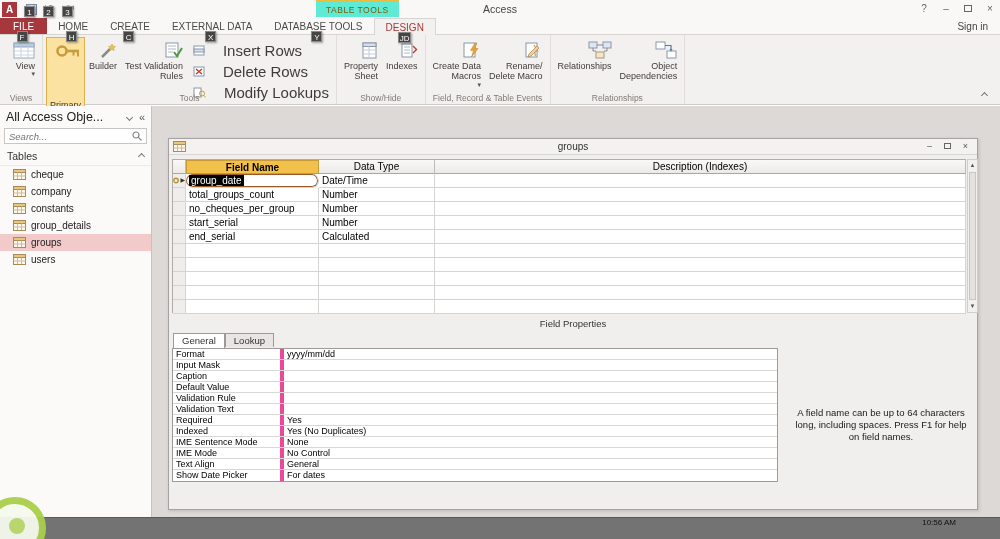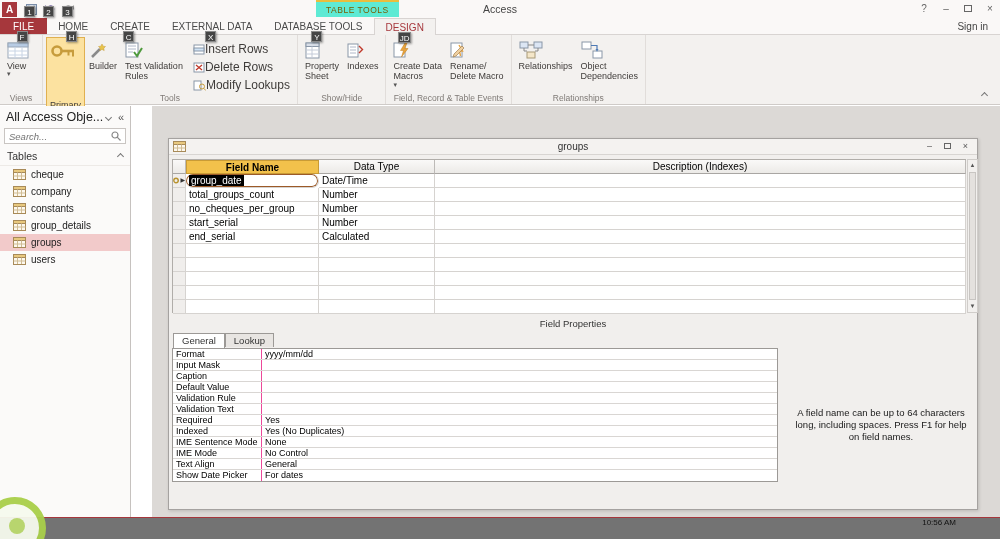--- a/index.html
+++ b/index.html
@@ -25,33 +25,33 @@
   .tab { position:relative; padding:0 11px; font-size:10px; color:#4a4a4a; line-height:17px; }
   .tab-file { background:#A6373C; color:#fff; padding:0 13px; }
   .tab-active { background:#F3F1EF; border:1px solid #D8D4D2; border-bottom:none; color:#A6373C; margin-bottom:-1px; z-index:5; }
   .tab .keytip { top:13px; left:calc(50% - 7px); }
   .signin { margin-left:auto; padding-right:12px; font-size:10px; color:#444; line-height:17px; }
 
   
   .ribbon { position:absolute; top:35px; left:0; right:0; height:70px; background:#F3F1EF; border-bottom:1px solid #CFCBC8; display:flex; }
   .rgroup { position:relative; border-right:1px solid #E1DDDA; padding:2px 3px 13px 3px; display:flex; align-items:flex-start; }
   .glabel { position:absolute; bottom:1px; left:0; right:0; text-align:center; font-size:8.5px; color:#7F7A76; white-space:nowrap; }
-  .lbtn { display:flex; flex-direction:column; align-items:flex-start; padding:2px 4px 0 4px; min-width:36px; font-size:9px; color:#3F3C3A; text-align:center; line-height:1.15; }
+  .lbtn { display:flex; flex-direction:column; align-items:flex-end; padding:2px 4px 0 4px; min-width:36px; font-size:9px; color:#3F3C3A; text-align:center; line-height:1.15; }
   .lbtn .ic { height:20px; display:flex; align-items:flex-end; justify-content:center; margin-bottom:2px; }
   .lbtn.selected { background:#FCE2A0; border:1px solid #E0B050; padding:1px 3px 0 3px;gap:39px; }
   .caret { font-size:7px; color:#555; line-height:6px; }
   .sbcol { display:flex; flex-direction:column; justify-content:flex-start; gap:4px; padding:5px 4px 0 6px; }
-  .sbtn { display:flex; align-items:center; gap:0; font-size:12px; color:#3F3C3A; white-space:nowrap; }
+  .sbtn { display:flex; align-items:center; gap:18px; font-size:15px; color:#3F3C3A; white-space:nowrap; }
   .collapse-ribbon { position:absolute; right:10px; bottom:4px; width:12px; height:10px; display:flex; align-items:center; justify-content:center; }
   .chev { display:inline-block; width:5px; height:5px; border-right:1.4px solid #777; border-bottom:1.4px solid #777; }
   .chev.up { transform:rotate(-135deg); }
   .chev.down { transform:rotate(45deg); }
 
   
-  .nav { position:absolute; top:106px; left:0; width:131px; bottom:22px; background:#FBFAF9; border-right:1px solid #C6C2BF; }
+  .nav { position:absolute; top:106px; left:0; width:152px; bottom:22px; background:#FBFAF9; border-right:1px solid #C6C2BF; }
   .nav-header { display:flex; align-items:center; padding:4px 6px 3px 6px; font-size:12.5px; color:#222; }
   .nav-header .icons { margin-left:auto; display:flex; align-items:center; gap:7px; color:#555; font-size:11px; }
   .nav-search { margin:1px 4px 3px 4px; border:1px solid #C9C5C2; background:#fff; height:16px; display:flex; align-items:center; padding:0 4px; }
   .nav-search input { border:0; outline:0; flex:1; font-style:italic; font-size:9.5px; color:#777; background:transparent; font-family:"Liberation Sans",sans-serif; width:100%; }
   .nav-section { display:flex; align-items:center; padding:3px 7px; font-size:10.5px; color:#333; border-bottom:1px solid #EDEAE7; }
   .nav-section .chev { margin-left:auto; }
   .nav-item { height:17px; display:flex; align-items:center; gap:5px; padding-left:13px; font-size:10px; color:#222; }
   .nav-item.selected { background:#F2CACA; }
 
   
@@ -84,21 +84,21 @@
 
   .fp-label { position:absolute; top:179px; left:0; right:0; text-align:center; font-size:9.5px; color:#333; }
 
   .ptabs { position:absolute; top:194px; left:4px; display:flex; }
   .ptab { font-size:9.5px; padding:1px 8px; border:1px solid #9C9996; border-bottom:none; background:#E8E5E2; color:#333; }
   .ptab.active { background:#fff; z-index:2; margin-bottom:-1px; }
 
   .propgrid { position:absolute; top:209px; left:3px; width:606px; border:1px solid #9C9996; background:#fff; }
   .prow { display:flex; height:11px; border-bottom:1px solid #D9D6D3; }
   .prow:last-child { border-bottom:none; }
-  .pname { width:89px; border-right:1px solid #ec4899; font-size:9px; line-height:10px; padding-left:3px; white-space:nowrap; overflow:hidden; }
+  .pname { width:111px; border-right:4px solid #ec4899; font-size:9px; line-height:10px; padding-left:3px; white-space:nowrap; overflow:hidden; }
   .pval { flex:1; font-size:9px; line-height:10px; padding-left:3px; white-space:nowrap; overflow:hidden; }
 
   .helpbox { position:absolute; top:268px; left:621px; width:182px; font-size:9.5px; color:#1a1a1a; text-align:center; line-height:1.25; }
 
   
   .statusbar { position:absolute; left:0; right:0; bottom:7px; height:15px; background:#A6373C; color:#fff; font-size:9.5px; display:flex; align-items:center; padding:0 6px; }
   .sb-left { white-space:pre; }
   .sb-right { margin-left:auto; display:flex; align-items:center; gap:8px; padding-right:18px; }
   .sb-icon { width:15px; height:12px; border:1px solid #C98B8D; background:rgba(255,255,255,.22); display:flex; align-items:center; justify-content:center; }
   .sb-icon.active { background:rgba(255,255,255,.45); }

